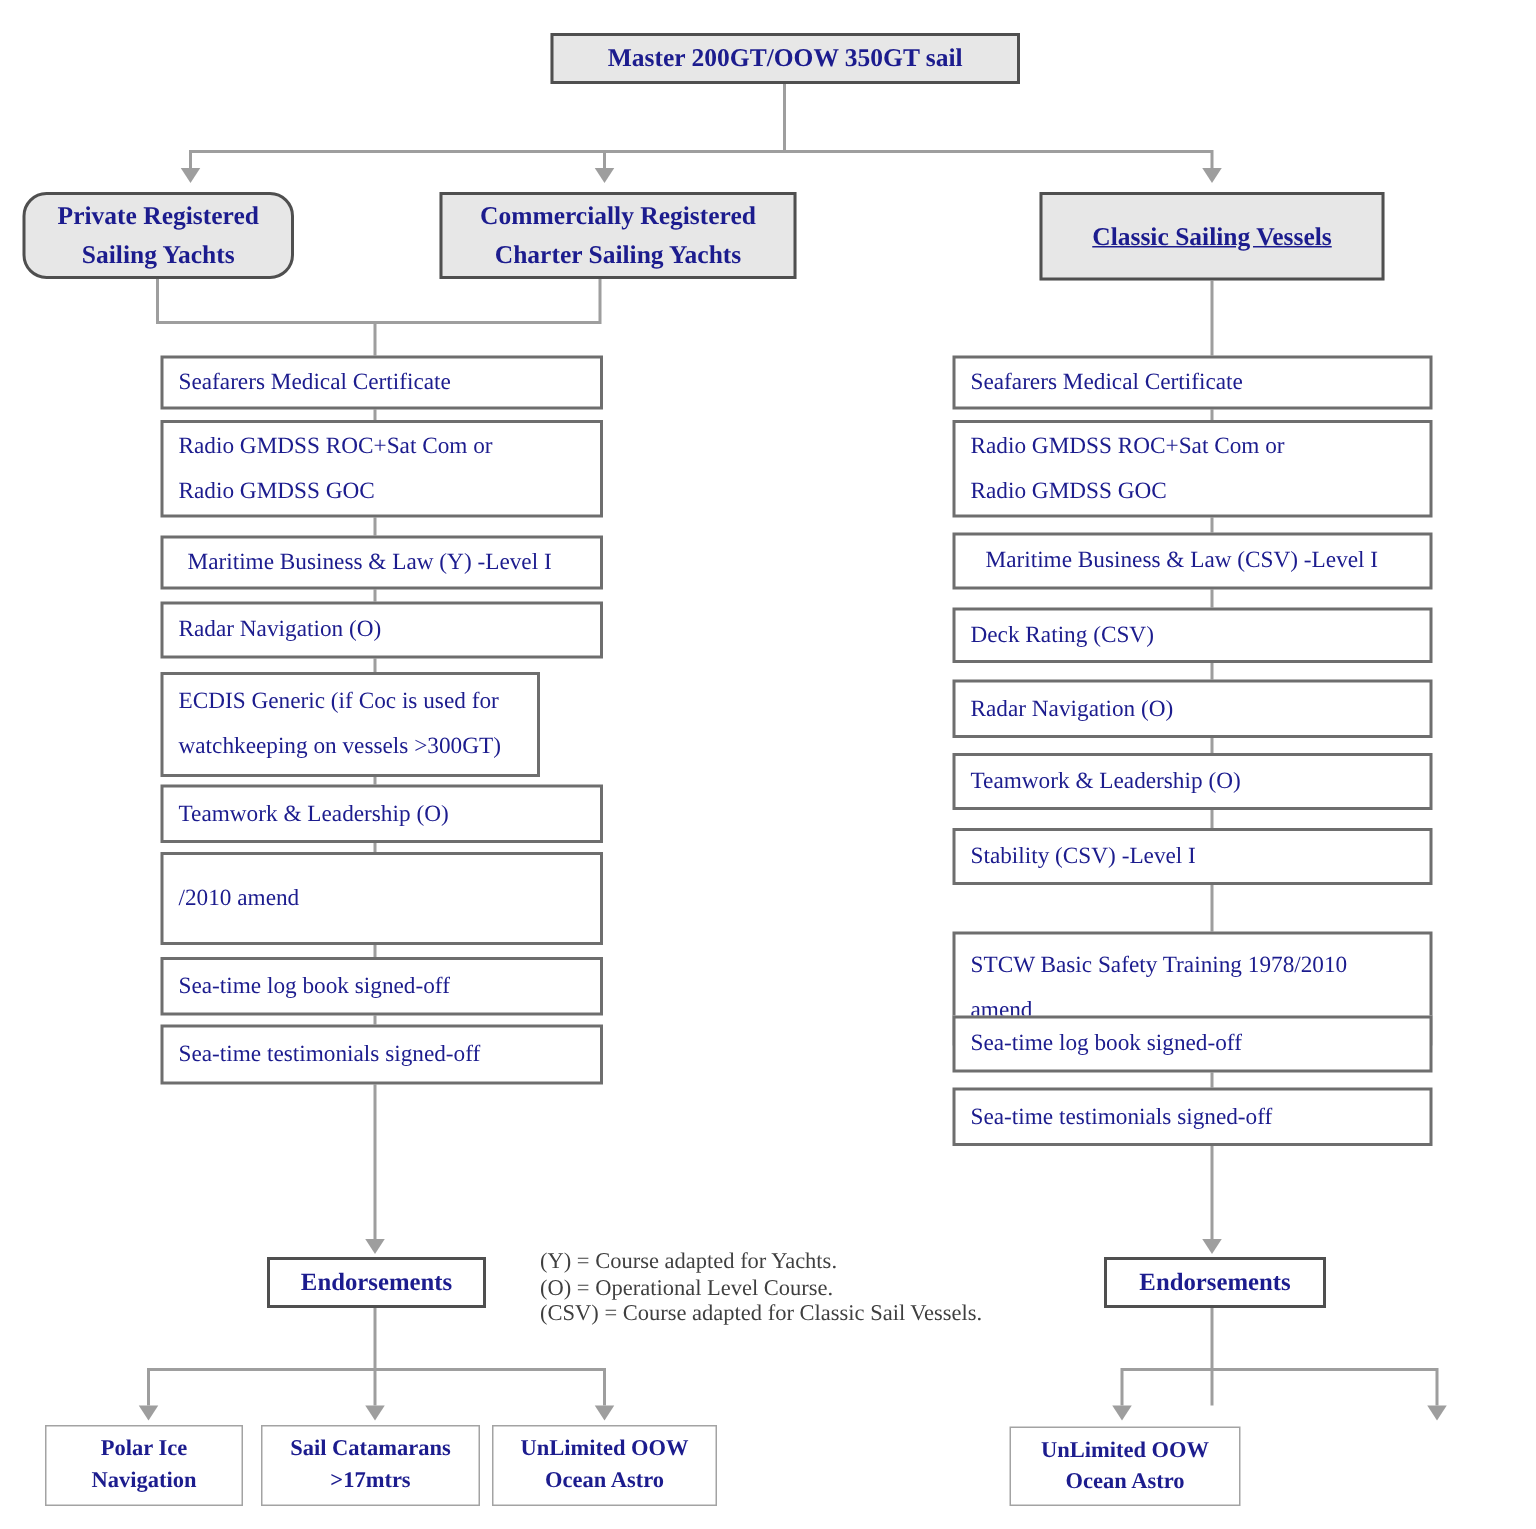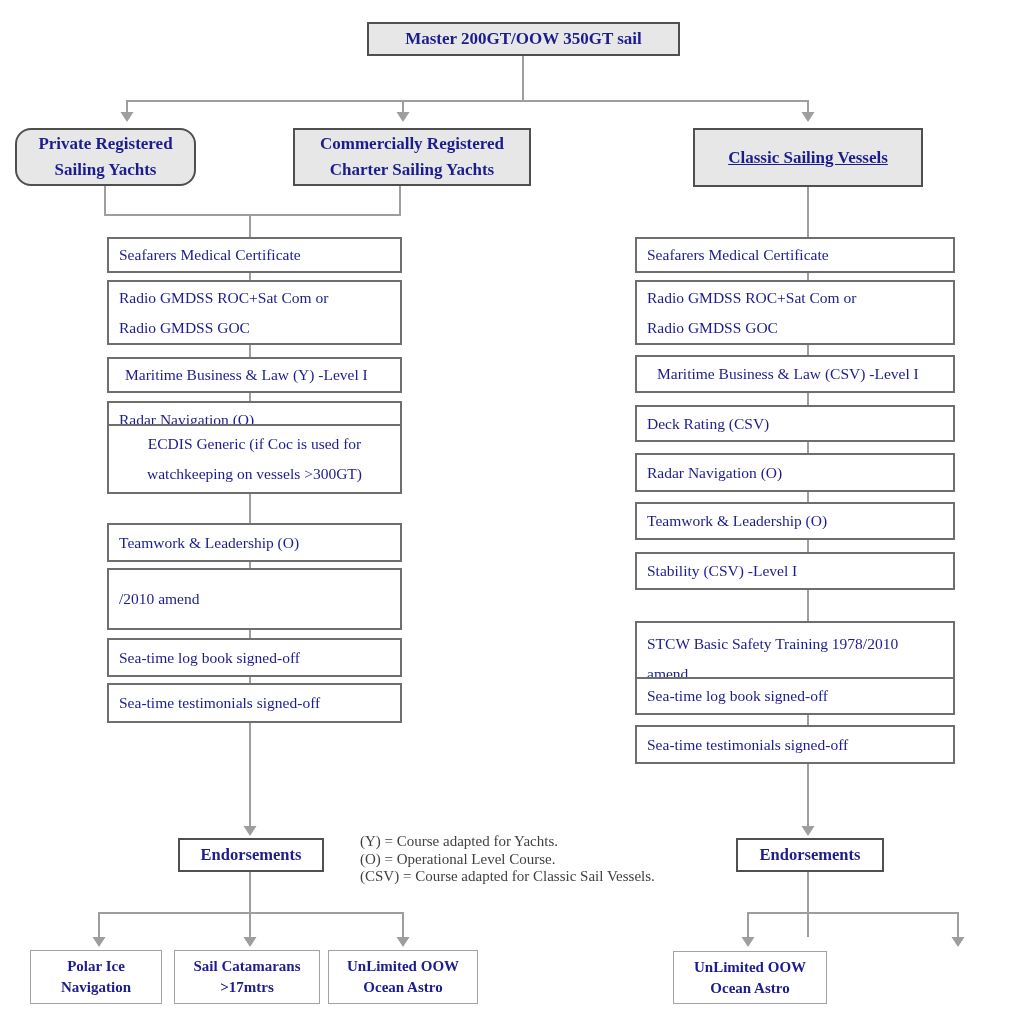--- a/index.html
+++ b/index.html
@@ -94,21 +94,21 @@
   <div class="box req" style="left:107px;top:280px;width:295px;height:65px;">
     <div class="ln">Radio GMDSS ROC+Sat Com or</div>
     <div class="ln">Radio GMDSS GOC</div>
   </div>
   <div class="box req" style="left:107px;top:357px;width:295px;height:36px;padding-left:16px;">
     <div class="ln">Maritime Business &amp; Law (Y) -Level I</div>
   </div>
   <div class="box req" style="left:107px;top:401px;width:295px;height:38px;">
     <div class="ln">Radar Navigation (O)</div>
   </div>
-  <div class="box req" style="left:107px;top:424px;width:295px;height:70px;align-items:center;">
+  <div class="box req" style="left:107px;top:448px;width:253px;height:70px;">
     <div class="ln">ECDIS Generic (if Coc is used for</div>
     <div class="ln">watchkeeping on vessels &gt;300GT)</div>
   </div>
   <div class="box req" style="left:107px;top:523px;width:295px;height:39px;">
     <div class="ln">Teamwork &amp; Leadership (O)</div>
   </div>
   <div class="box req" style="left:107px;top:568px;width:295px;height:62px;">
     <div class="ln">/2010 amend</div>
   </div>
   <div class="box req" style="left:107px;top:638px;width:295px;height:39px;">

